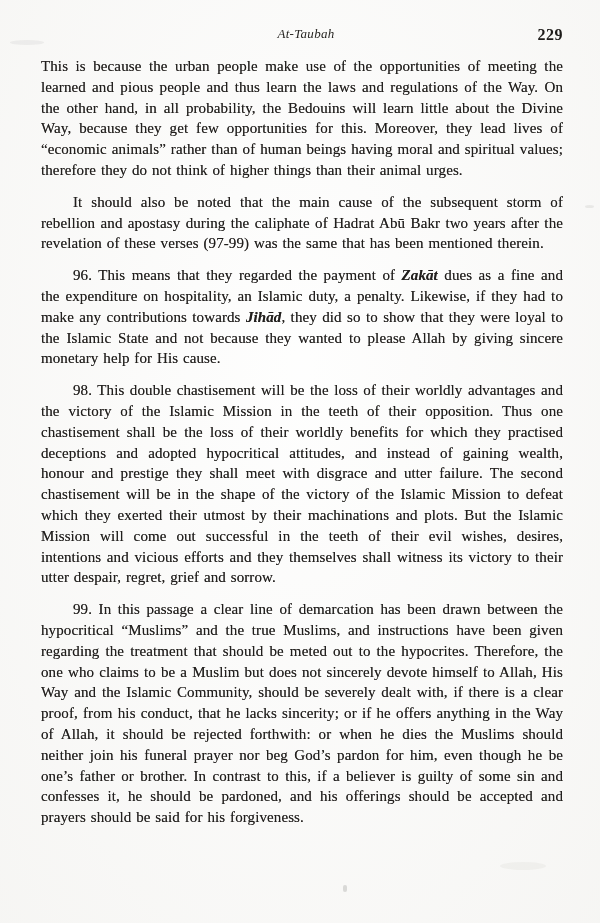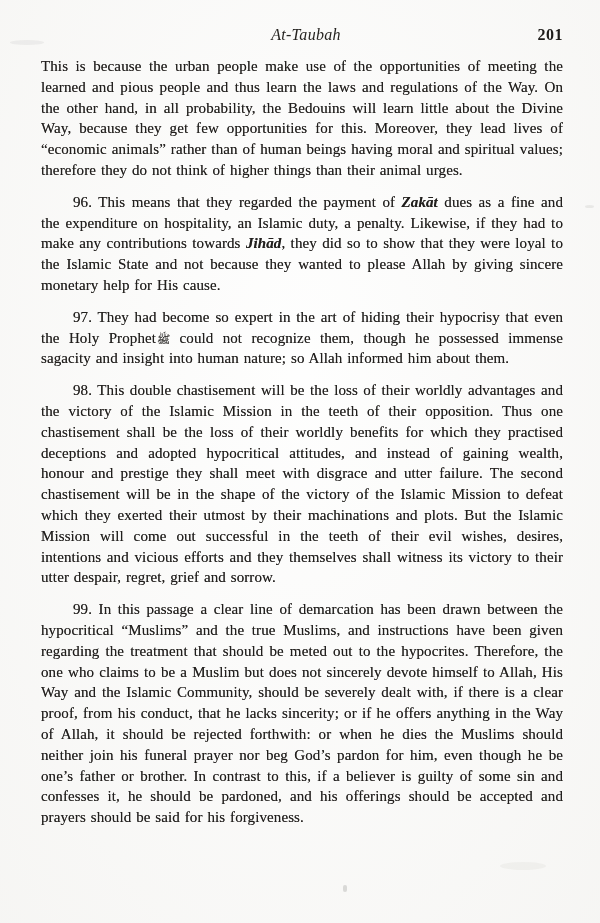--- a/index.html
+++ b/index.html
@@ -22,21 +22,21 @@
     position: absolute;
     top: 26px;
     left: 41px;
     width: 530px;
     height: 22px;
   }
   .header-title {
     display: block;
     text-align: center;
     font-style: italic;
-    font-size: 16px;
+    font-size: 13px;
     letter-spacing: 0.3px;
     color: #262421;
   }
   .page-number {
     position: absolute;
     top: 26px;
     right: 37px;
     font-size: 16px;
     font-weight: 600;
     letter-spacing: 0.5px;
@@ -79,26 +79,26 @@
 </style>
 </head>
 <body>
 
 <div class="page">
 
   <div class="running-header">
     <span class="header-title">At-Taubah</span>
   </div>
 
-  <span class="page-number">201</span>
+  <span class="page-number">229</span>
 
   <div class="page-body">
       <p class="para">This is because the urban people make use of the opportunities of meeting the learned and pious people and thus learn the laws and regulations of the Way. On the other hand, in all probability, the Bedouins will learn little about the Divine Way, because they get few opportunities for this. Moreover, they lead lives of “economic animals” rather than of human beings having moral and spiritual values; therefore they do not think of higher things than their animal urges.</p>
+      <p class="para indent">It should also be noted that the main cause of the subsequent storm of rebellion and apostasy during the caliphate of Hadrat Abū Bakr two years after the revelation of these verses (97-99) was the same that has been mentioned therein.</p>
       <p class="para indent">96. This means that they regarded the payment of <span class="italic">Zakāt</span> dues as a fine and the expenditure on hospitality, an Islamic duty, a penalty. Likewise, if they had to make any contributions towards <span class="italic">Jihād</span>, they did so to show that they were loyal to the Islamic State and not because they wanted to please Allah by giving sincere monetary help for His cause.</p>
-      <p class="para indent">97. They had become so expert in the art of hiding their hypocrisy that even the Holy Prophet<span class="honorific">ﷺ</span> could not recognize them, though he possessed immense sagacity and insight into human nature; so Allah informed him about them.</p>
       <p class="para indent">98. This double chastisement will be the loss of their worldly advantages and the victory of the Islamic Mission in the teeth of their opposition. Thus one chastisement shall be the loss of their worldly benefits for which they practised deceptions and adopted hypocritical attitudes, and instead of gaining wealth, honour and prestige they shall meet with disgrace and utter failure. The second chastisement will be in the shape of the victory of the Islamic Mission to defeat which they exerted their utmost by their machinations and plots. But the Islamic Mission will come out successful in the teeth of their evil wishes, desires, intentions and vicious efforts and they themselves shall witness its victory to their utter despair, regret, grief and sorrow.</p>
       <p class="para indent">99. In this passage a clear line of demarcation has been drawn between the hypocritical “Muslims” and the true Muslims, and instructions have been given regarding the treatment that should be meted out to the hypocrites. Therefore, the one who claims to be a Muslim but does not sincerely devote himself to Allah, His Way and the Islamic Community, should be severely dealt with, if there is a clear proof, from his conduct, that he lacks sincerity; or if he offers anything in the Way of Allah, it should be rejected forthwith: or when he dies the Muslims should neither join his funeral prayer nor beg God’s pardon for him, even though he be one’s father or brother. In contrast to this, if a believer is guilty of some sin and confesses it, he should be pardoned, and his offerings should be accepted and prayers should be said for his forgiveness.</p>
     </div>
 
   <div class="scan-artifact artifact-1"></div>
   <div class="scan-artifact artifact-2"></div>
   <div class="scan-artifact artifact-3"></div>
   <div class="scan-artifact artifact-4"></div>
 
 </div>

